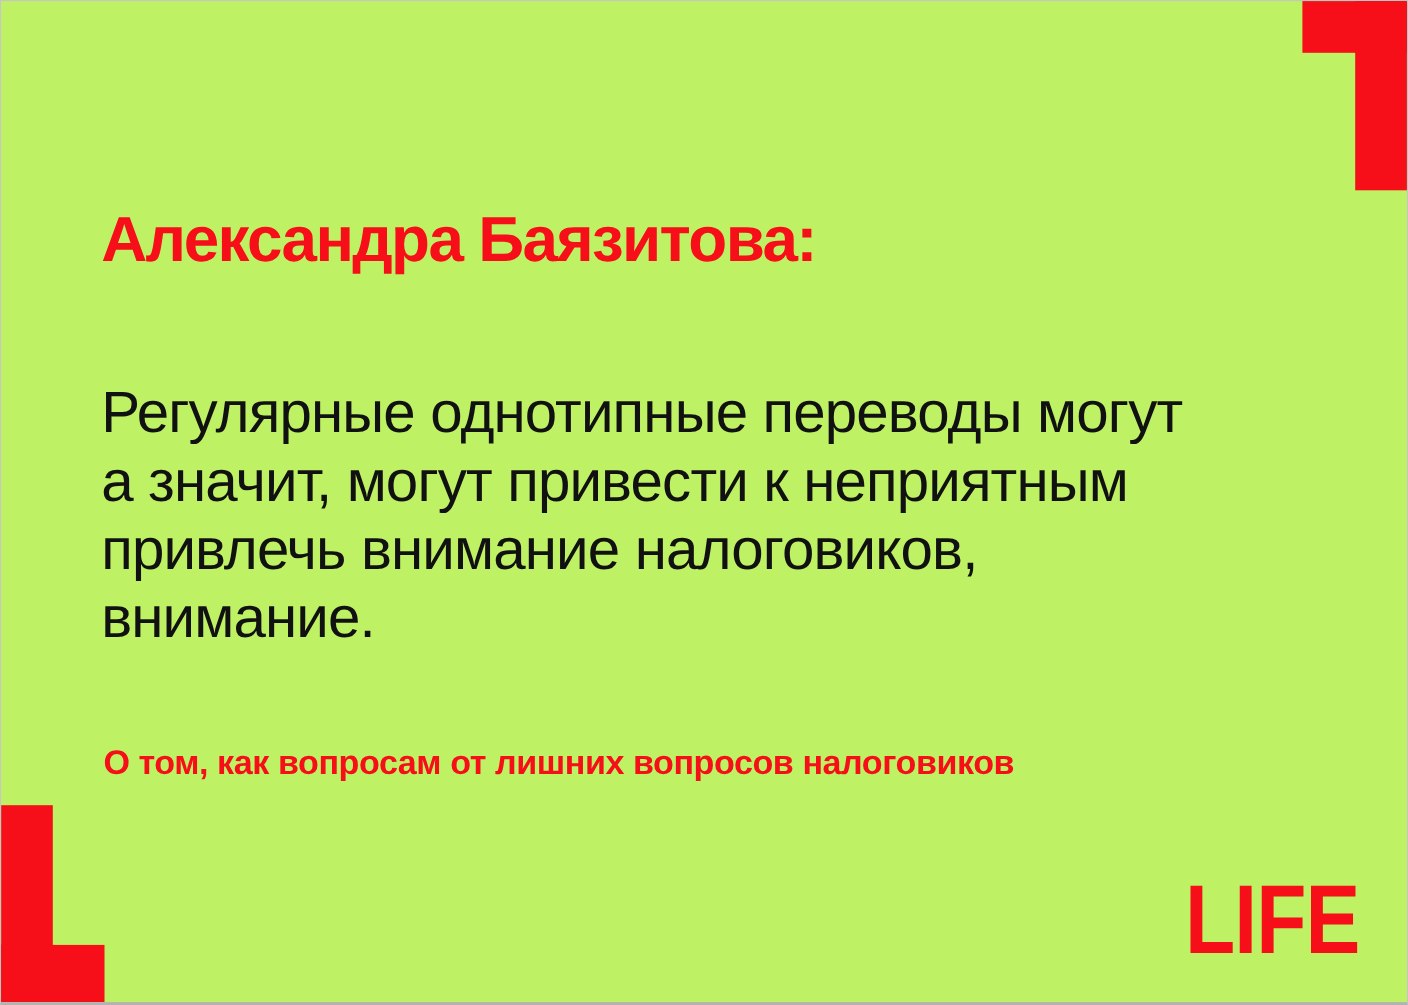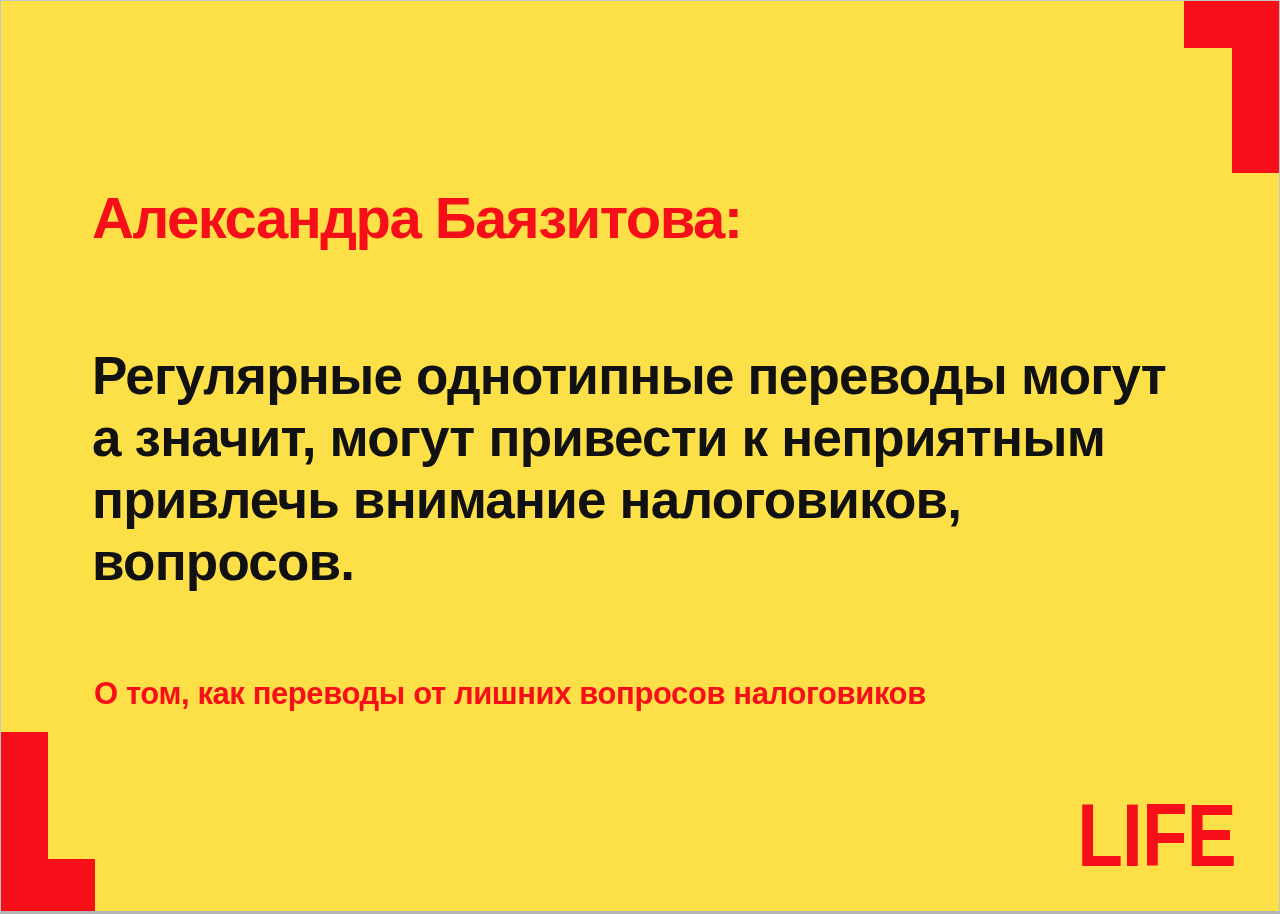--- a/index.html
+++ b/index.html
@@ -6,21 +6,21 @@
     margin: 0;
     padding: 0;
     background: #ffffff;
     font-family: "Liberation Sans", "DejaVu Sans", sans-serif;
   }
   .card {
     position: relative;
     width: 1280px;
     height: 914px;
     box-sizing: border-box;
-    background: #fde047;
+    background: #bef264;
     border: 1px solid #c6c6c6;
     border-bottom: 3px solid #b3b3b3;
     overflow: hidden;
   }
   
   .accent { position: absolute; background: var(--accent); }
   .tr-h { top: 0; right: 0; width: 95px; height: 47px; }
   .tr-v { top: 0; right: 0; width: 47px; height: 172px; }
   .bl-v { left: 0; bottom: 0; width: 47px; height: 179px; }
   .bl-h { left: 0; bottom: 0; width: 94px; height: 52px; }
@@ -36,21 +36,21 @@
     color: var(--accent);
     white-space: nowrap;
   }
   .quote {
     position: absolute;
     left: 91px;
     top: 344px;
     color: #111111;
     font-size: 53px;
     line-height: 62px;
-    font-weight: 700;
+    font-weight: 400;
     letter-spacing: -0.8px;
   }
   .quote .line { white-space: nowrap; }
   .caption {
     position: absolute;
     left: 93px;
     top: 675px;
     font-size: 31px;
     line-height: 36px;
     font-weight: 700;
@@ -87,20 +87,20 @@
     <div class="accent bl-v"></div>
     <div class="accent bl-h"></div>
   </div>
 
   <div class="author">Александра Баязитова:</div>
 
   <div class="quote">
     <div class="line">Регулярные однотипные переводы могут</div>
     <div class="line">а значит, могут привести к неприятным</div>
     <div class="line">привлечь внимание налоговиков,</div>
-    <div class="line">вопросов.</div>
+    <div class="line">внимание.</div>
   </div>
 
-  <div class="caption">О том, как переводы от лишних вопросов налоговиков</div>
+  <div class="caption">О том, как вопросам от лишних вопросов налоговиков</div>
 
   <div class="logo">LIFE</div>
 
 </div>
 
 </body></html>

